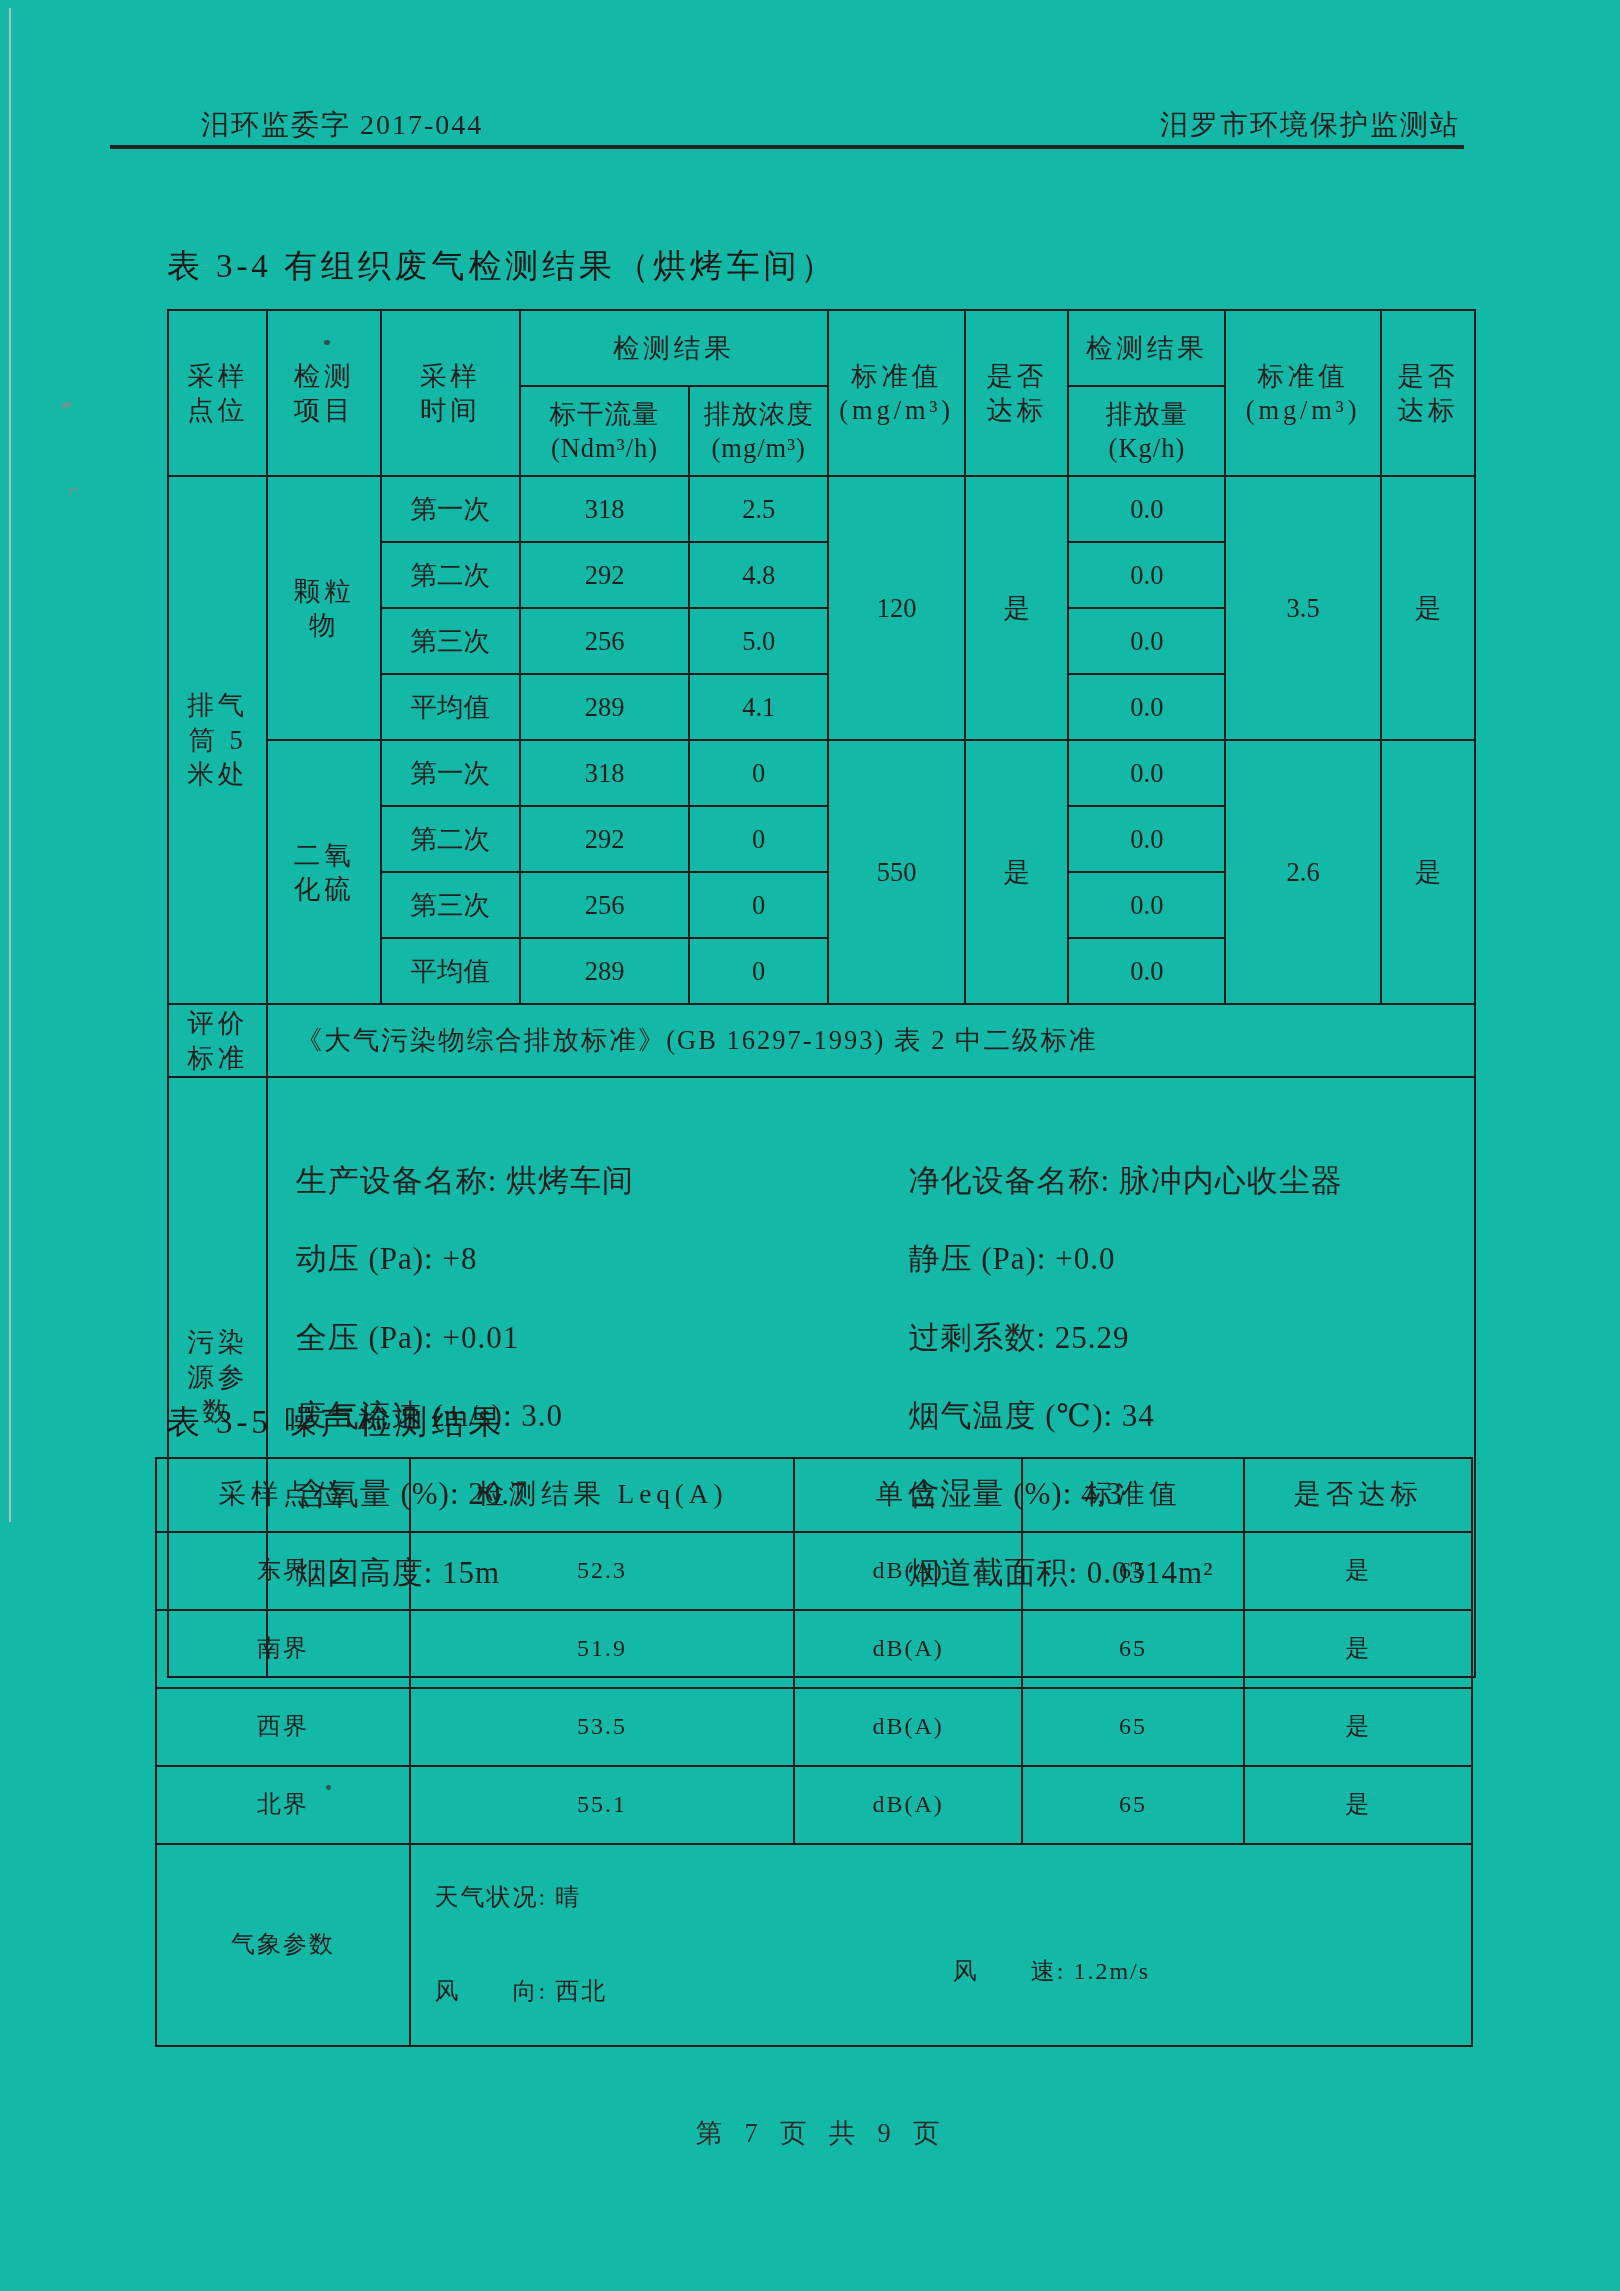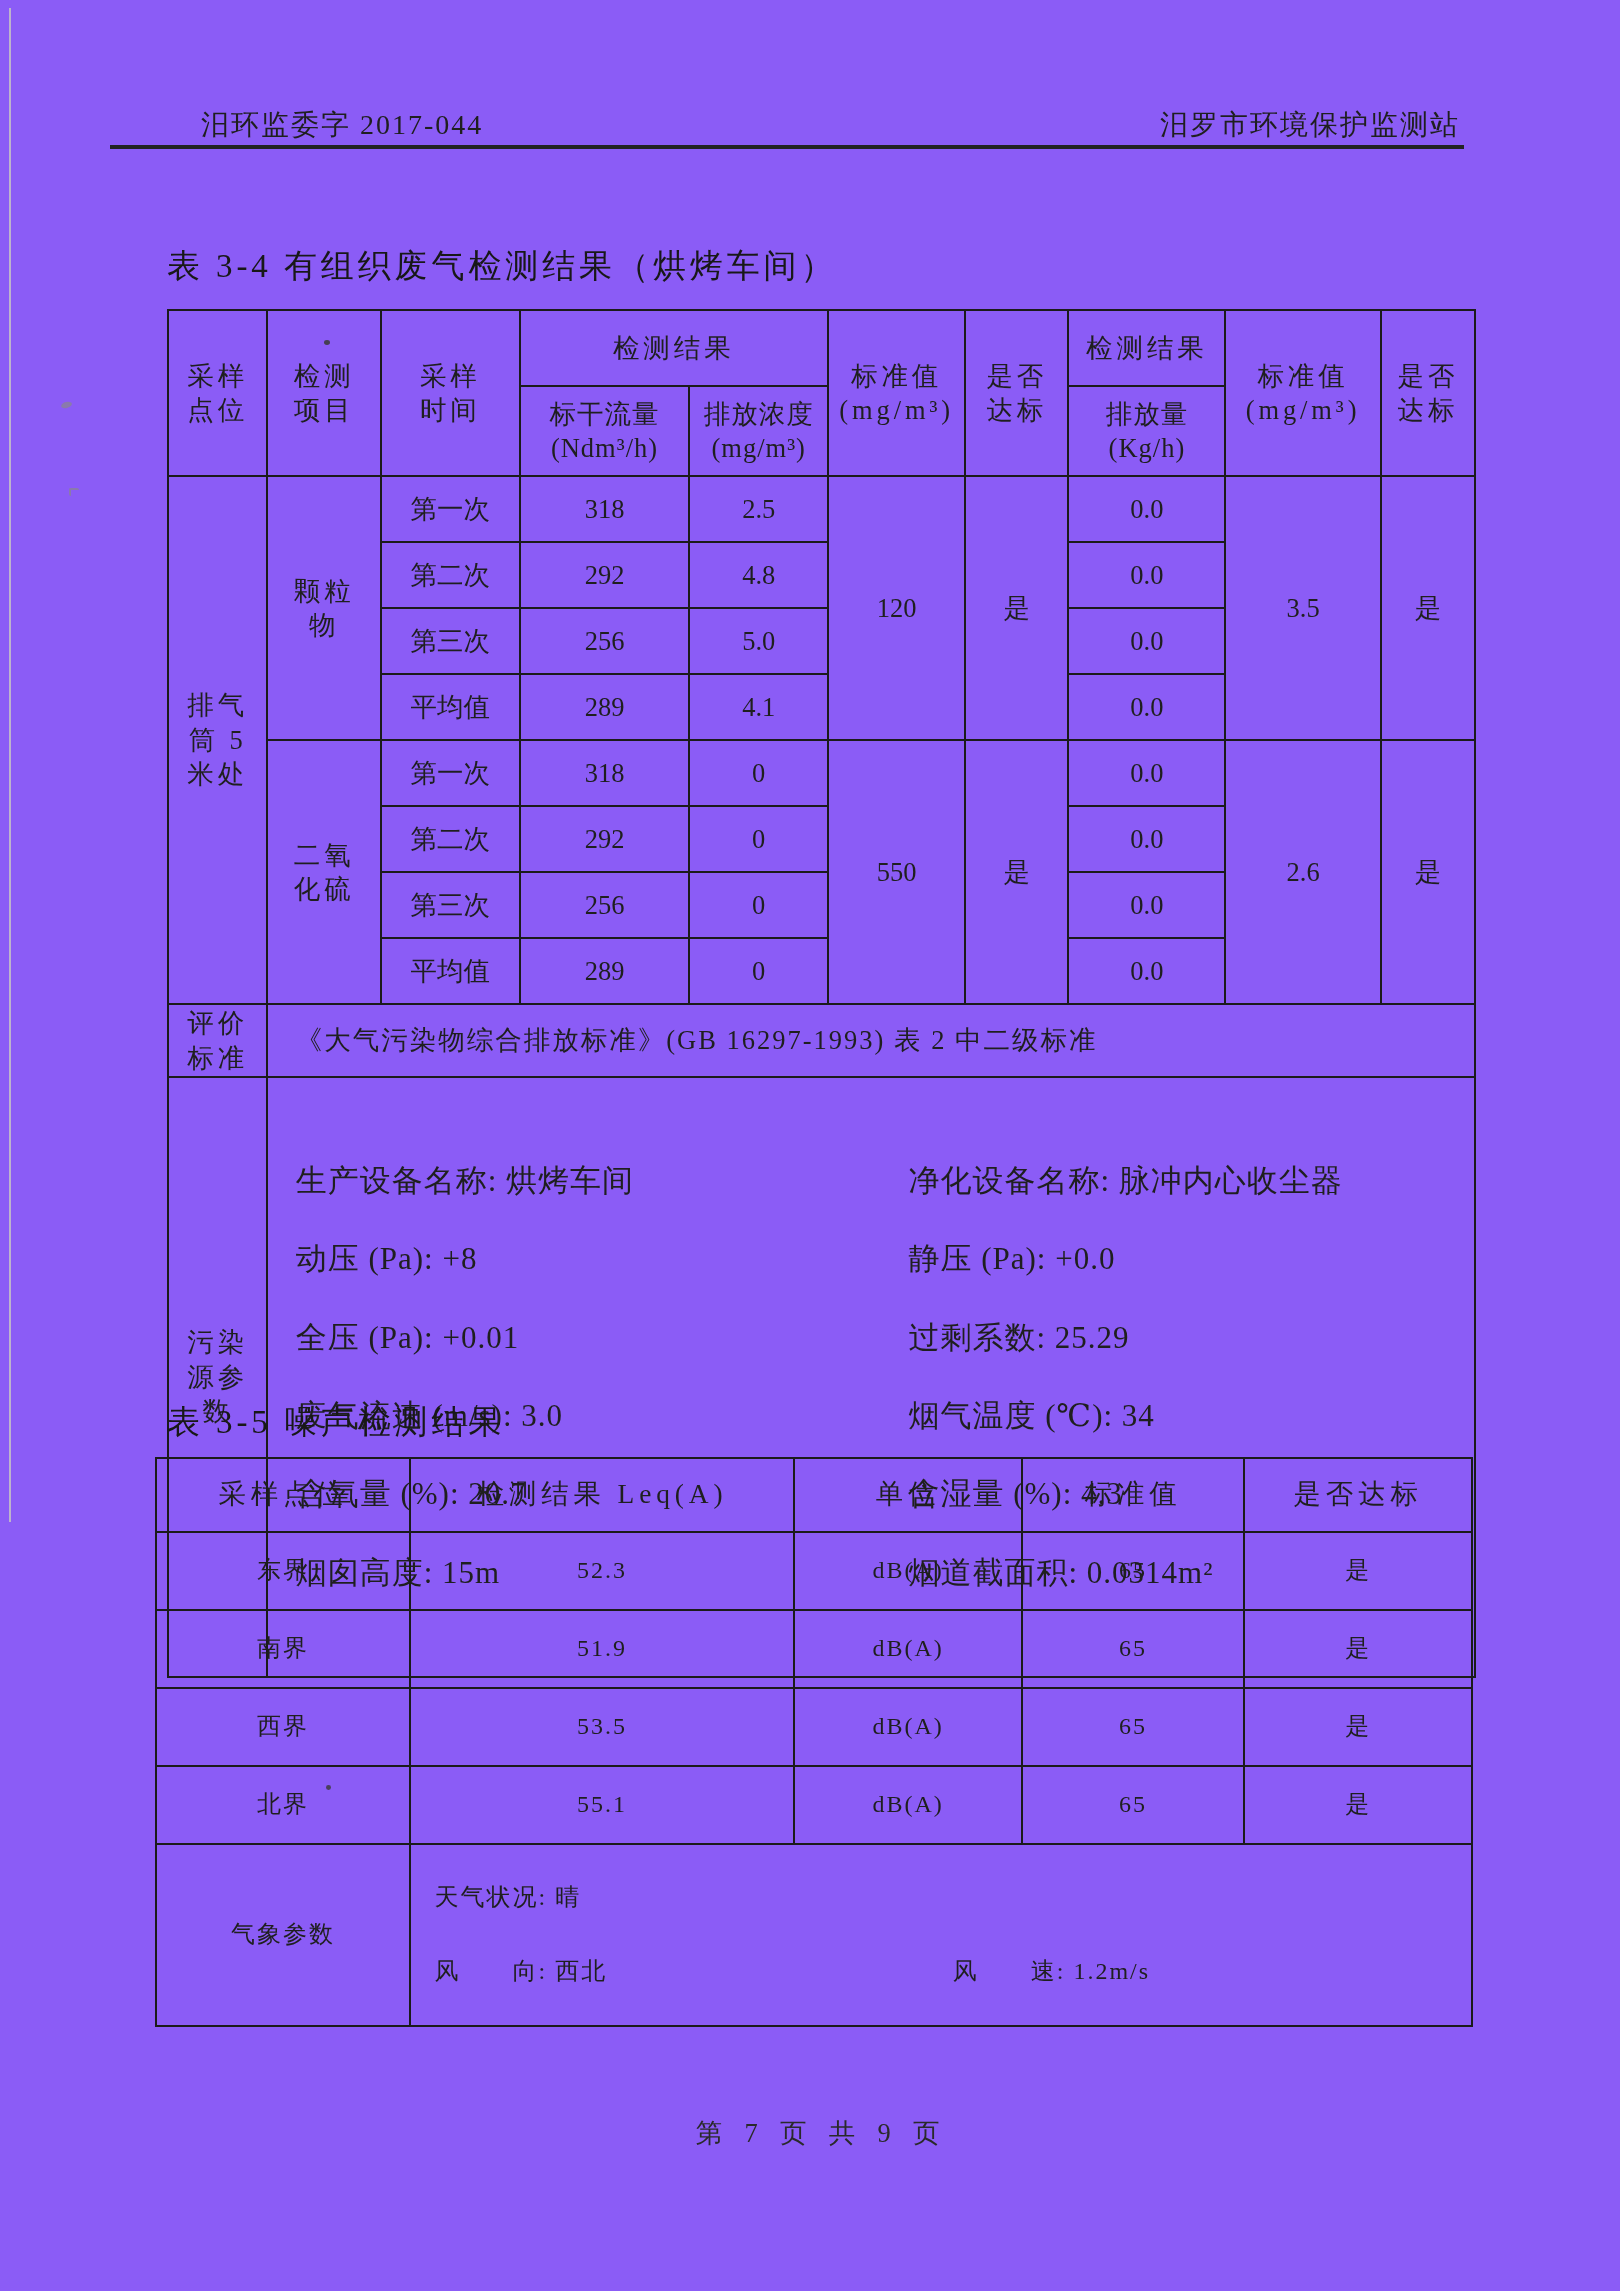--- a/index.html
+++ b/index.html
@@ -1,21 +1,21 @@
 <!DOCTYPE html>
 <html><head>
 <meta charset="utf-8">
 <style>
   * { margin: 0; padding: 0; box-sizing: border-box; }
   html,body { background: #e8e8e6; }
   .page {
     position: relative;
     width: 1620px; height: 2292px;
     margin: 0 auto;
-    background: #8b5cf6;
+    background: #14b8a6;
     color: #1f1f1f;
     font-family: "Liberation Serif", "DejaVu Serif", serif;
     overflow: hidden;
   }
   
   .scan-line {
     position: absolute; left: 8.8px; top: 7.8px;
     width: 2px; height: 1514px;
     background: #c9c9c3; opacity: .8;
   }
@@ -73,21 +73,21 @@
   .t35 { left: 155px; top: 1457px; width: 1318px; border: 2.9px solid #151515; padding-left: 36px; }
   .t35 th { height: 74px; letter-spacing: 4.9px; font-size: 27.4px; }
   .t35 td { font-size: 24px; letter-spacing: 2px; }
   .t35 tbody tr.r { height: 78px; }
   .t35 tr.eval td { height: 96px; }
   .t35 td.eval-text { text-align: left; padding-left: 23.5px; white-space: normal; }
   .t35 tr.weather td { height: 116px; }
   .t35 td.weather-cell { text-align: left; padding-left: 23.5px; }
   .weather-line { line-height: 43px; white-space: normal; }
   .weather-line2 { display: flex; }
-  .weather-line2 .wdir { width: 50%; }
+  .weather-line2 .wdir { width: 50%; margin-top: 20px; }
 
   .doc-footer {
     position: absolute; top: 2115px; left: 167px; width: 1309px;
     text-align: center; font-size: 26.5px; letter-spacing: 7.8px; color: #2a2a2a;
   }
 </style>
 </head>
 <body>
 
 <div class="page">

